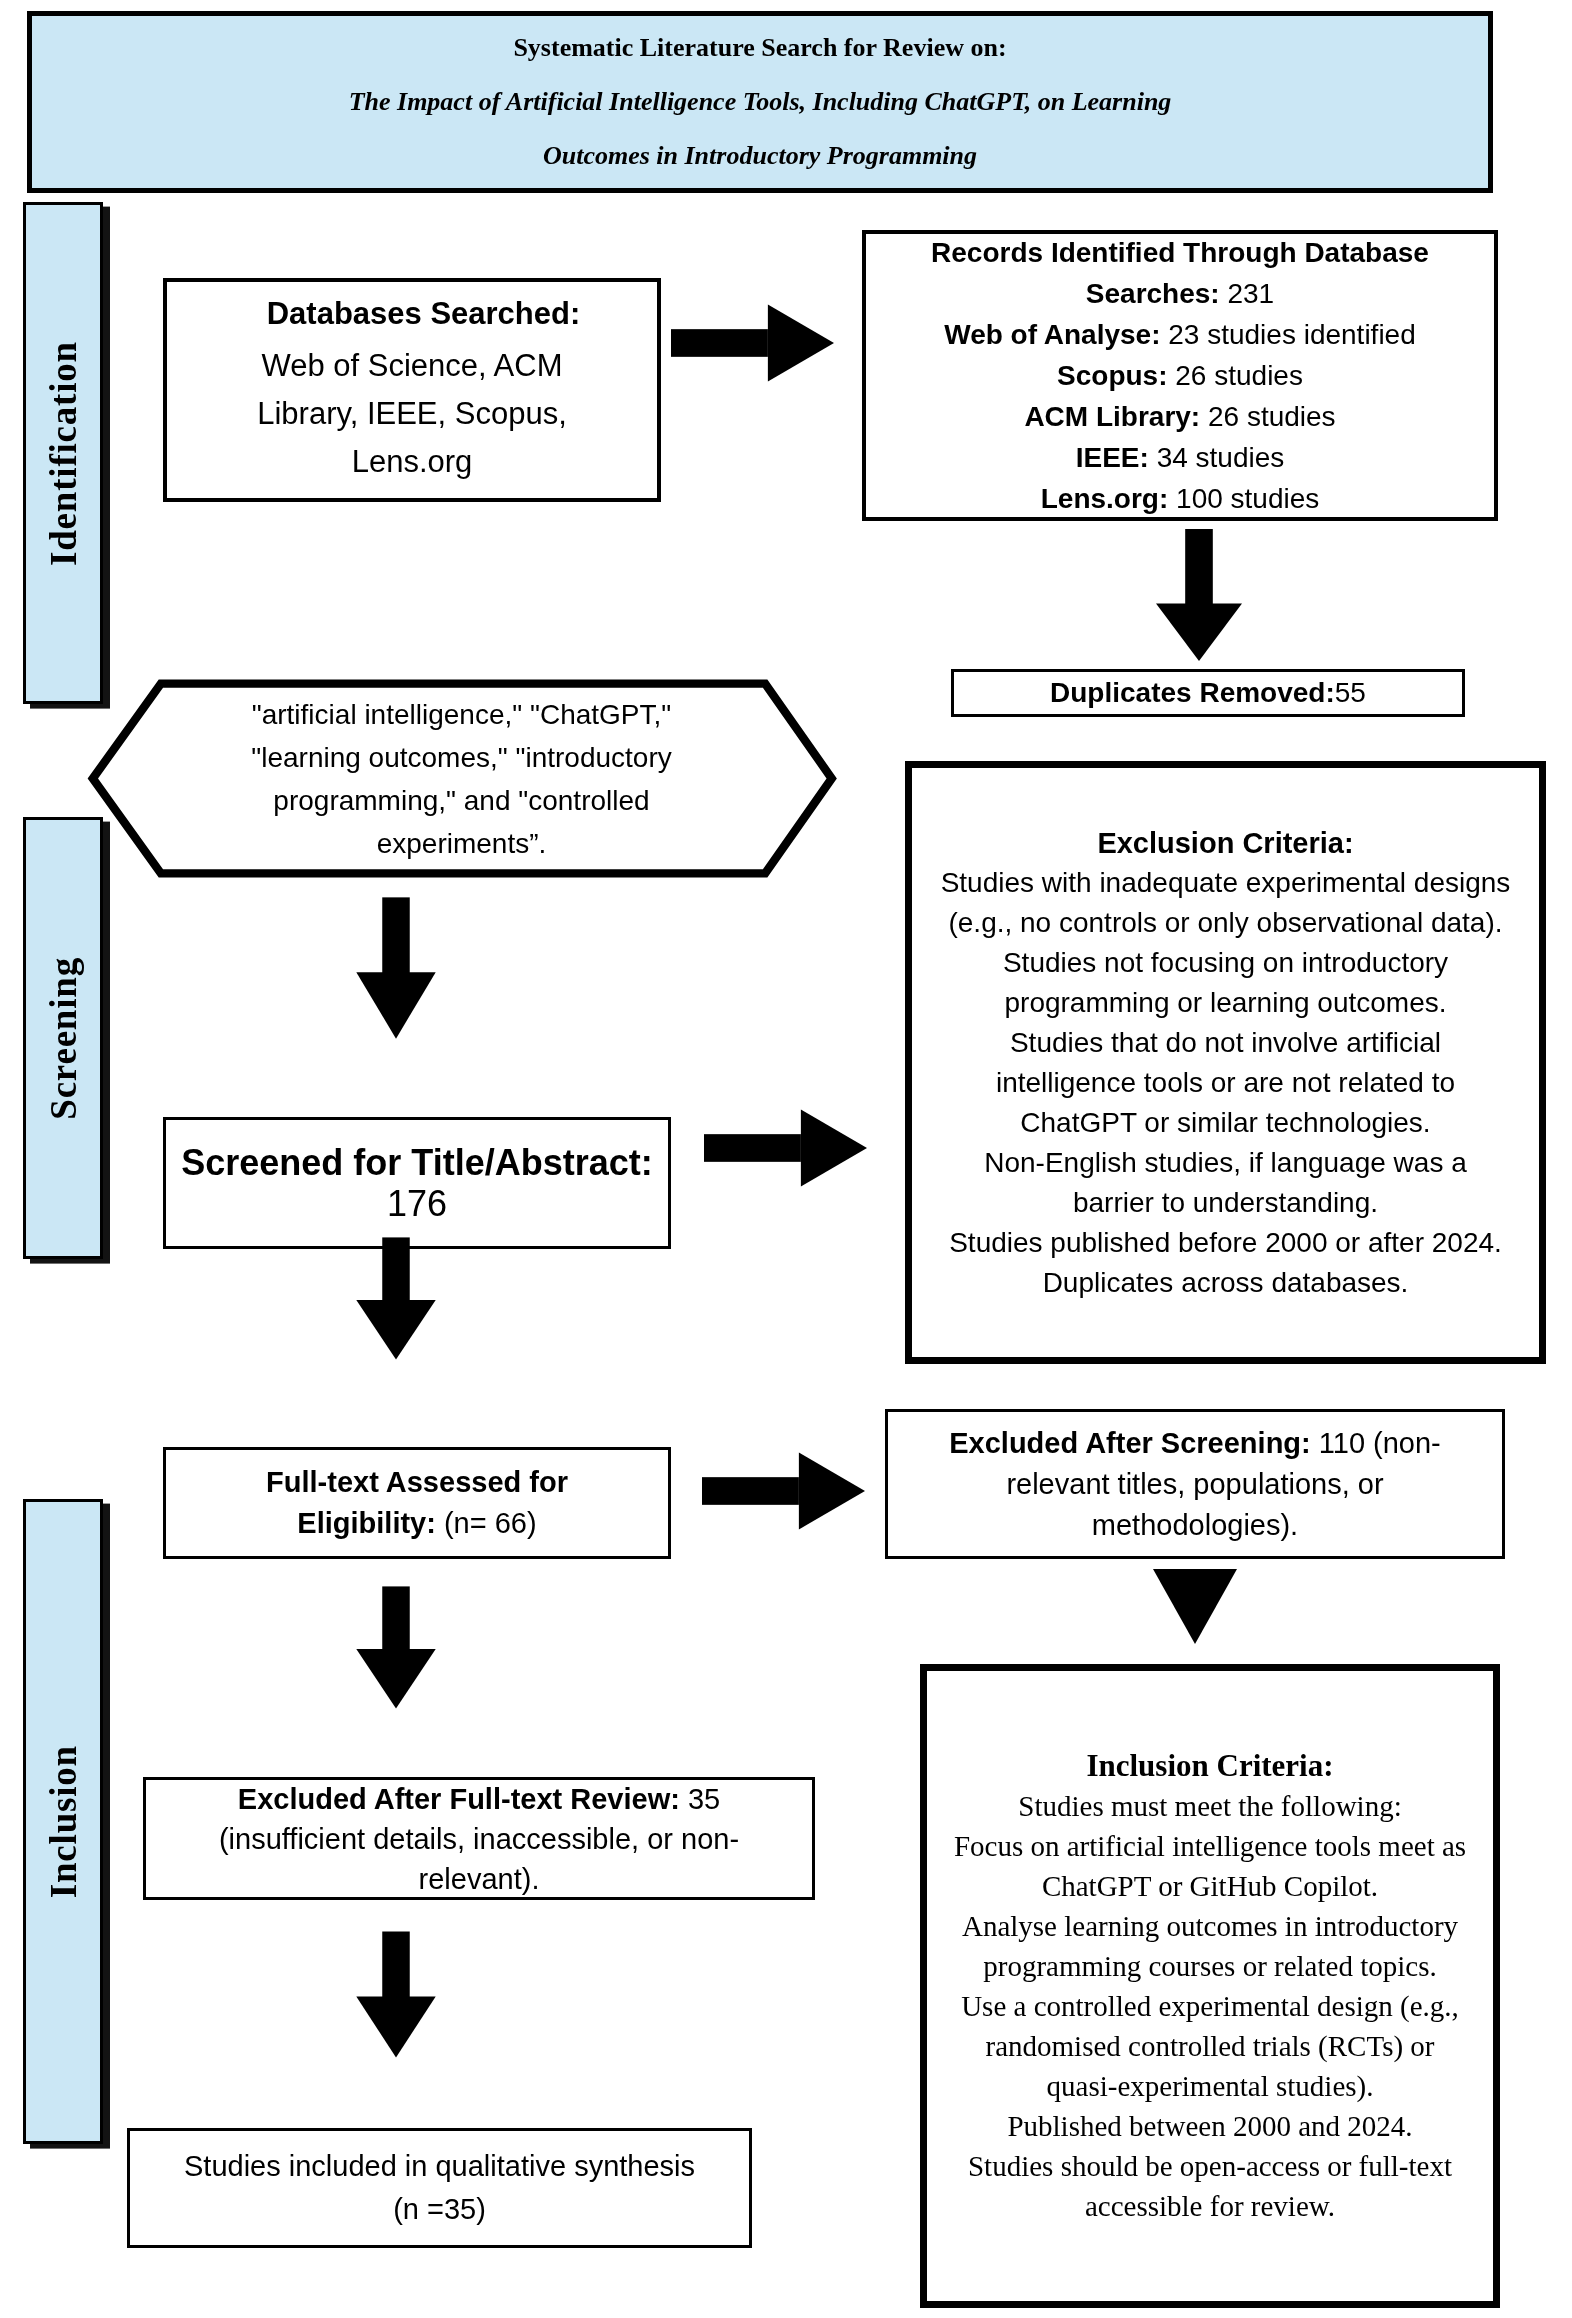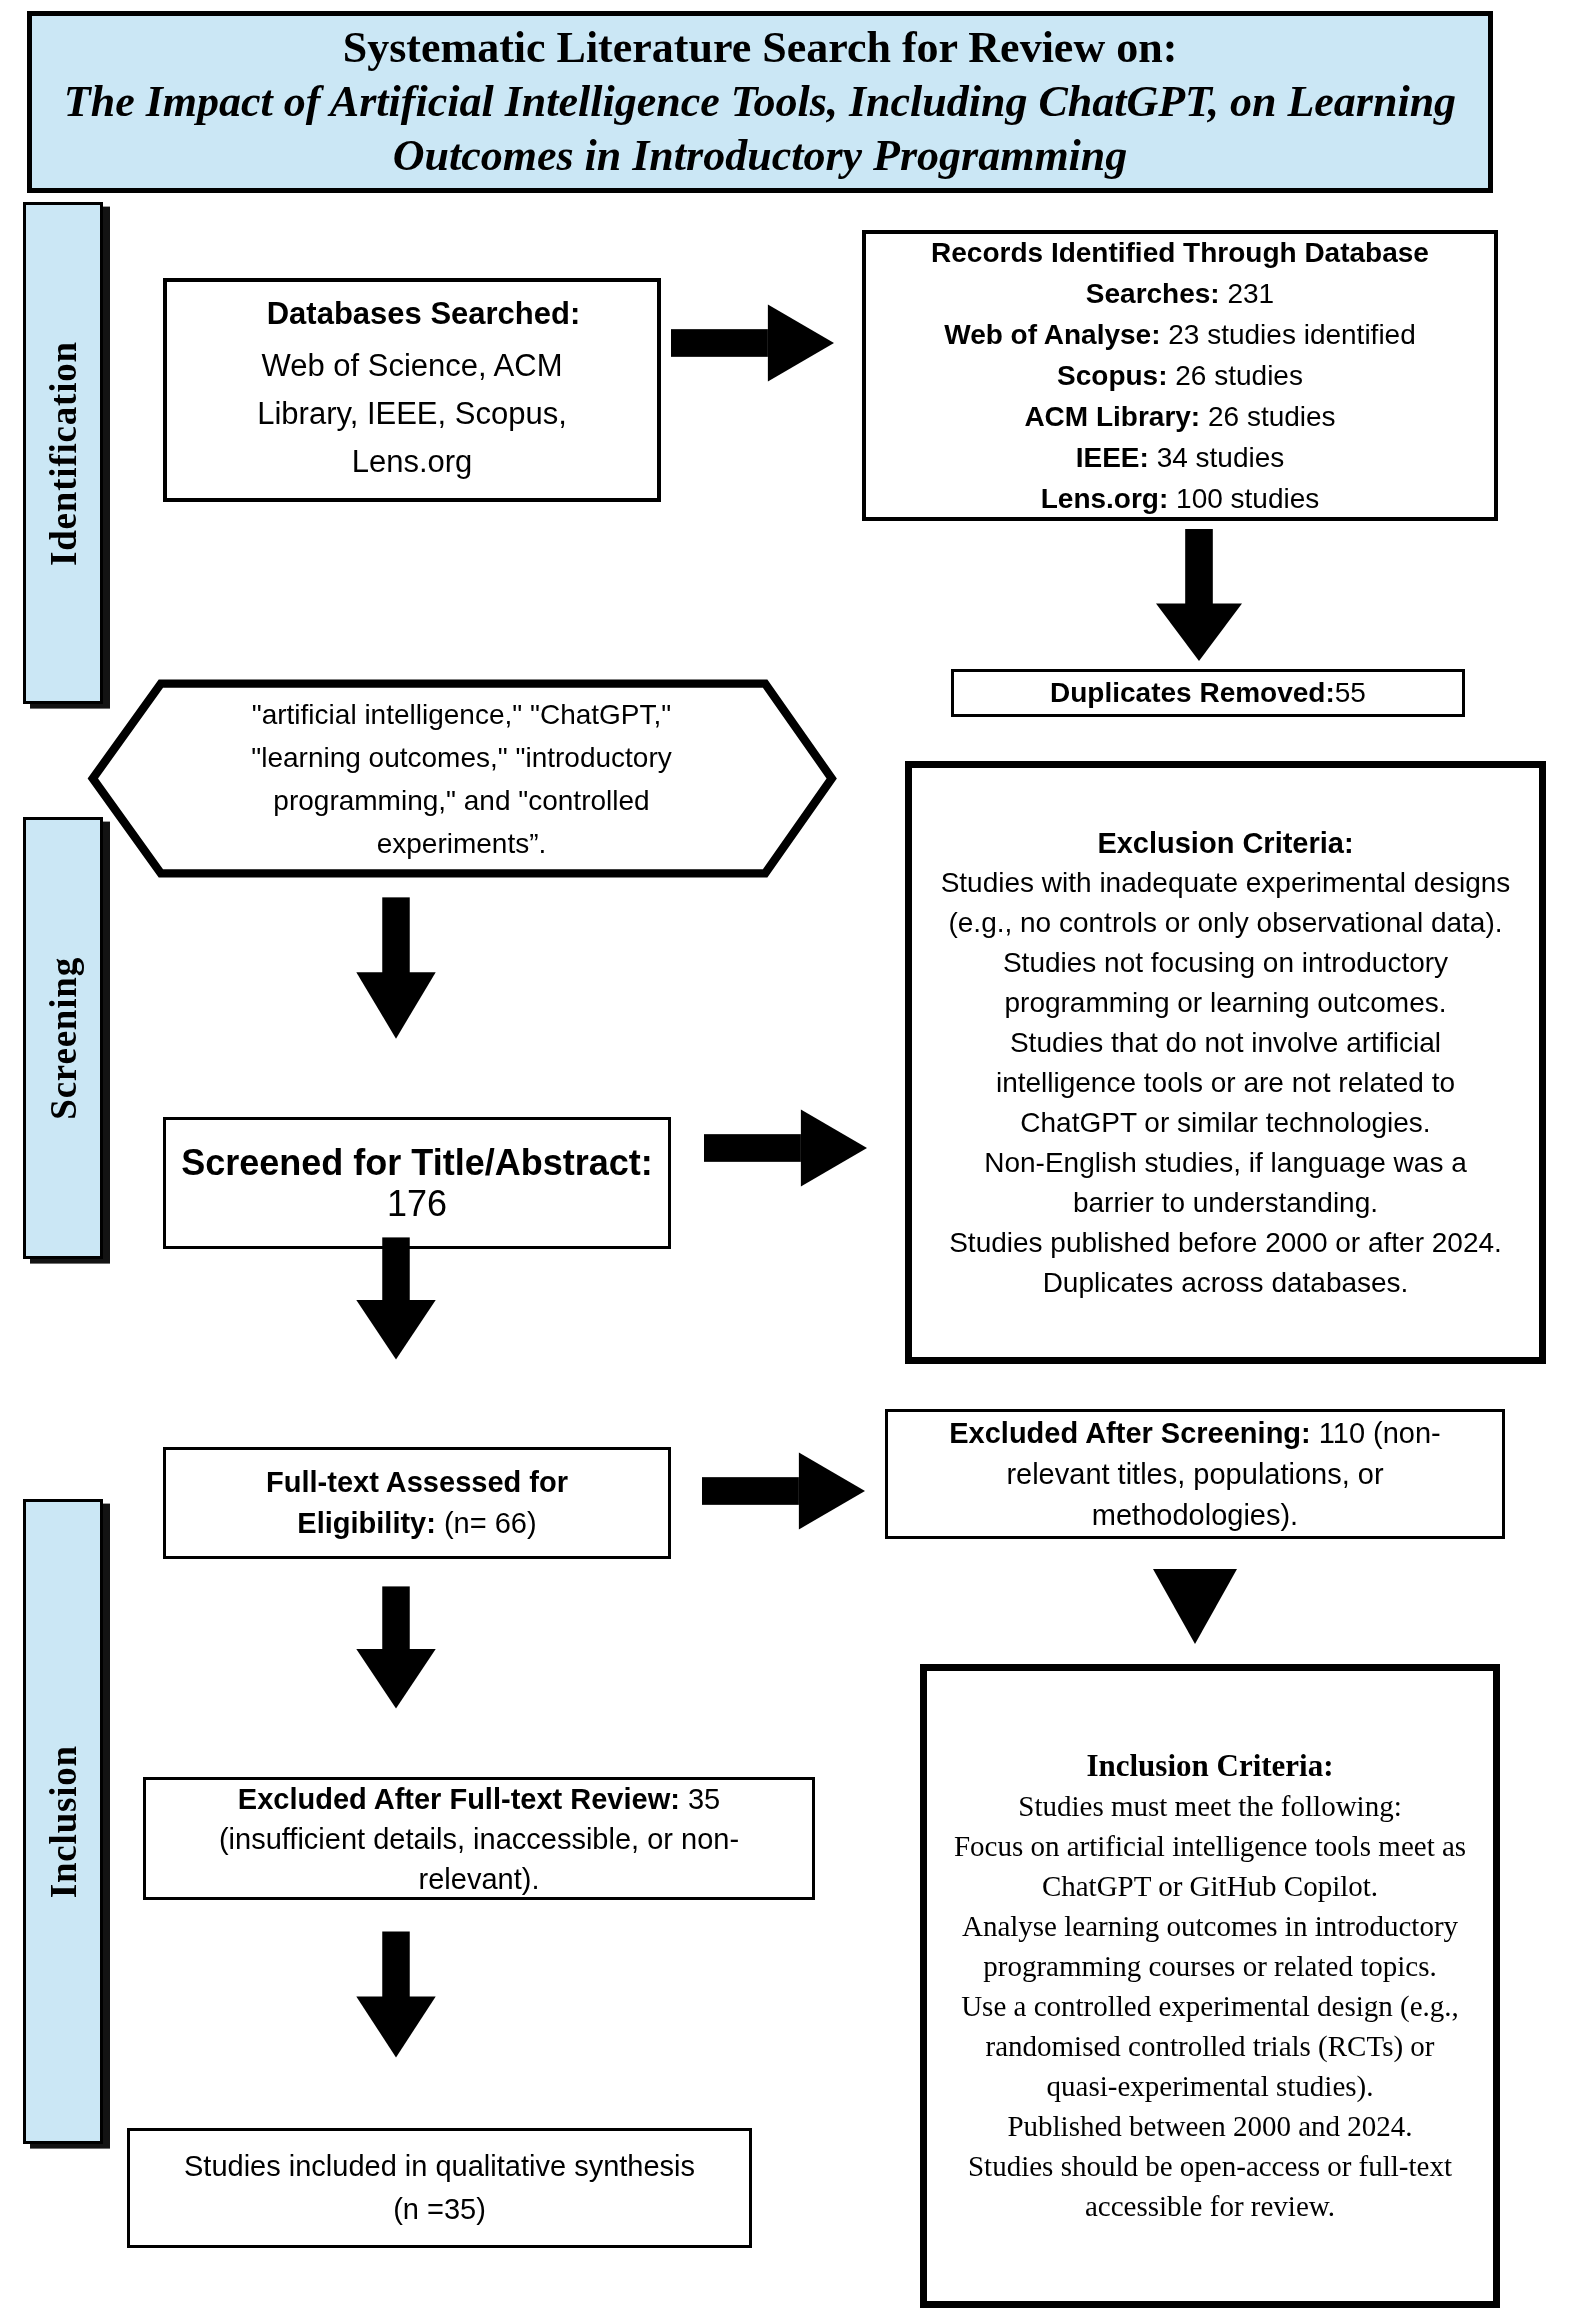--- a/index.html
+++ b/index.html
@@ -4,21 +4,21 @@
 <style>
   html,body{margin:0;padding:0;background:#ffffff;}
   .page{position:relative;width:1573px;height:2319px;background:#ffffff;
         font-family:"Liberation Sans",sans-serif;color:#000;overflow:hidden;}
 
   .box{position:absolute;background:#fff;border:3.8px solid #000;box-sizing:border-box;
        display:flex;flex-direction:column;justify-content:center;text-align:center;}
 
   
   .title-box{left:27px;top:10.7px;width:1466px;height:182px;background:#cbe7f5;border-width:5.4px;
-             font-family:"Liberation Serif",serif;font-weight:bold;font-size:44px;line-height:54px;}
+             font-family:"Liberation Serif",serif;font-weight:bold;font-size:26px;line-height:54px;}
   .title-box .it{font-style:italic;}
 
   
   .sidebar{position:absolute;left:23px;width:80px;background:#cbe7f5;border:3.8px solid #000;
            box-sizing:border-box;box-shadow:7px 4.6px 0 #131313;
            display:flex;align-items:center;justify-content:center;}
   .sidebar span{writing-mode:vertical-rl;transform:rotate(180deg);
                 font-family:"Liberation Serif",serif;font-weight:bold;font-size:37px;letter-spacing:0.8px;}
   .sb-ident{top:202px;height:502px;}
   .sb-screen{top:817px;height:442px;}
@@ -41,21 +41,21 @@
   .hextext{position:absolute;left:0;top:0;width:100%;height:100%;display:flex;
            align-items:center;justify-content:center;}
   .hextext div{max-width:521px;font-size:28px;line-height:43px;text-align:center;}
 
   .exclusion{left:905px;top:761px;width:641px;height:603px;border-width:7.7px;
              font-size:28px;line-height:40px;padding:0 28px;}
   .exclusion .hd{font-weight:bold;font-size:29px;}
 
   .screened{left:163px;top:1117px;width:508px;height:132px;font-size:36px;line-height:41px;}
   .fulltext{left:163px;top:1447px;width:508px;height:112px;font-size:29px;line-height:41px;}
-  .excl-screen{left:885px;top:1409px;width:620px;height:130px;font-size:29px;line-height:41px;padding:0 23px;}
+  .excl-screen{left:885px;top:1409px;width:620px;height:150px;font-size:29px;line-height:41px;padding:0 23px;}
   .excl-full{left:143px;top:1777px;width:672px;height:123px;font-size:29px;line-height:40px;padding:0 15.3px;}
   .included{left:127px;top:2128px;width:625px;height:120px;font-size:29px;line-height:43px;padding:0 15.3px;}
 
   .inclusion{left:920px;top:1664px;width:580px;height:644px;border-width:7.7px;
              font-family:"Liberation Serif",serif;font-size:29px;line-height:40px;padding:0 21.5px;}
   .inclusion .hd{font-weight:bold;font-size:31px;}
 
   .arrow{position:absolute;}
   .arrow svg{display:block;}
   b{font-weight:bold;}

